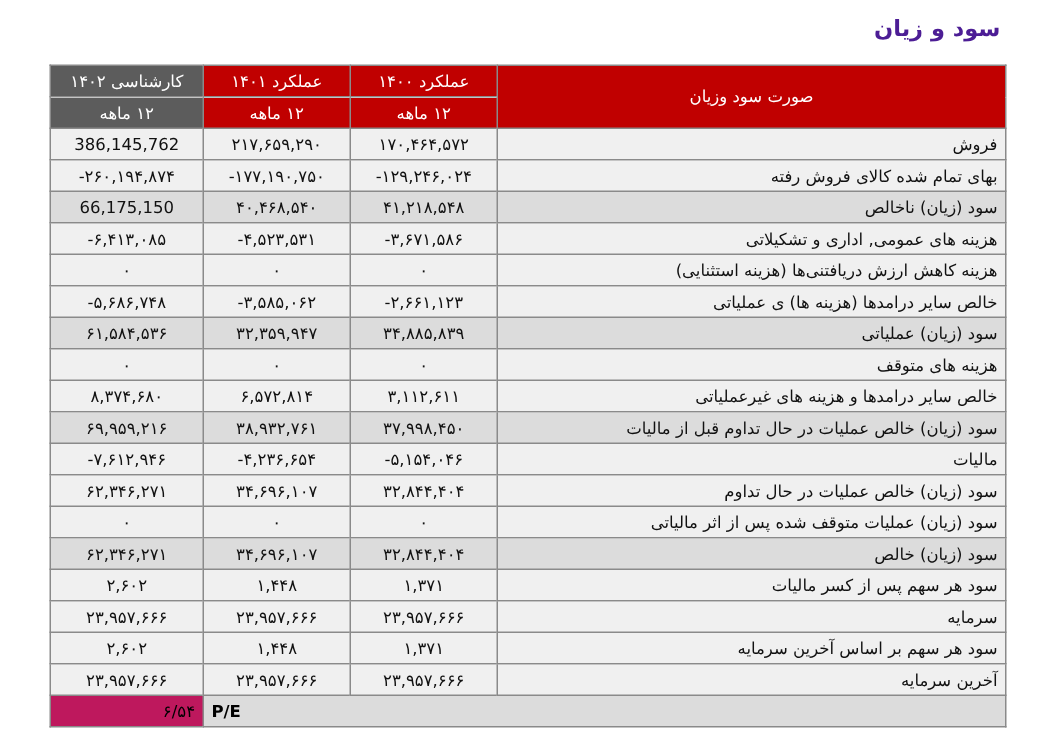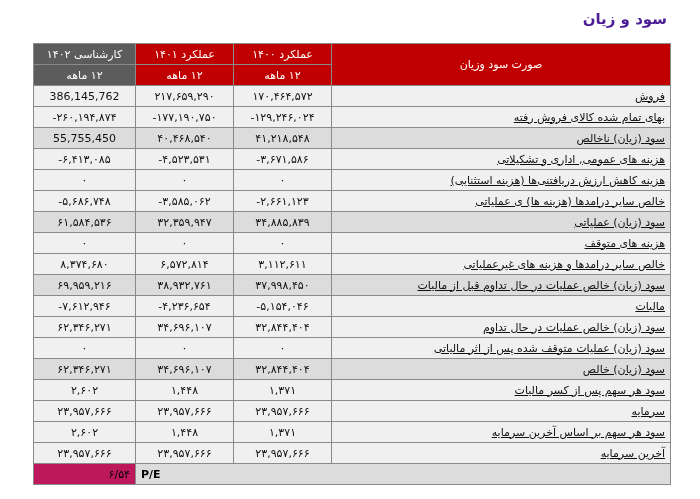--- a/index.html
+++ b/index.html
@@ -8,21 +8,21 @@
   .title { position: absolute; right: 33px; top: 10px; font-size: 15px; font-weight: bold;
            color: #4c1d95; direction: rtl; }
   table.pl { position: absolute; left: 33px; top: 43px; width: 637px;
              border-collapse: collapse; direction: rtl; table-layout: fixed; }
   table.pl td, table.pl th { border: 1px solid #8a8a8a; height: 20px; padding: 0 5px;
              font-size: 11px; white-space: nowrap; overflow: hidden; }
   table.pl th { font-weight: normal; color: #fff; text-align: center; }
   th.red { background: #c00000; }
   th.gray { background: #5c5c5c; }
   th.label-head { background: #c00000; text-align: right; font-size: 12px; }
-  td.label { color: #111; background: #f0f0f0; text-decoration: underline; }
+  td.label { color: #111; background: #f0f0f0; }
   td.val { text-align: center; color: #111; background: #f0f0f0; }
   tr.hl td { background: #dcdcdc; }
   td.pe-label { text-align: left; font-weight: bold; background: #dcdcdc; direction: ltr; }
   td.pe-val { text-align: right; background: #be185d; }
   col.c-label { width: 339px; }
   col.c-v { width: 98px; }
   col.c-v3 { width: 102px; }
 </style>
 </head>
 <body>
@@ -59,21 +59,21 @@
       <tr>
         <td class="label">بهای تمام شده کالای فروش رفته</td>
         <td class="val">۱۲۹,۲۴۶,۰۲۴-</td>
         <td class="val">۱۷۷,۱۹۰,۷۵۰-</td>
         <td class="val">۲۶۰,۱۹۴,۸۷۴-</td>
       </tr>
       <tr class="hl">
         <td class="label">سود (زیان) ناخالص</td>
         <td class="val">۴۱,۲۱۸,۵۴۸</td>
         <td class="val">۴۰,۴۶۸,۵۴۰</td>
-        <td class="val">55,755,450</td>
+        <td class="val">66,175,150</td>
       </tr>
       <tr>
         <td class="label">هزینه های عمومی, اداری و تشکیلاتی</td>
         <td class="val">۳,۶۷۱,۵۸۶-</td>
         <td class="val">۴,۵۲۳,۵۳۱-</td>
         <td class="val">۶,۴۱۳,۰۸۵-</td>
       </tr>
       <tr>
         <td class="label">هزینه کاهش ارزش دریافتنی‌ها (هزینه استثنایی)</td>
         <td class="val">۰</td>

